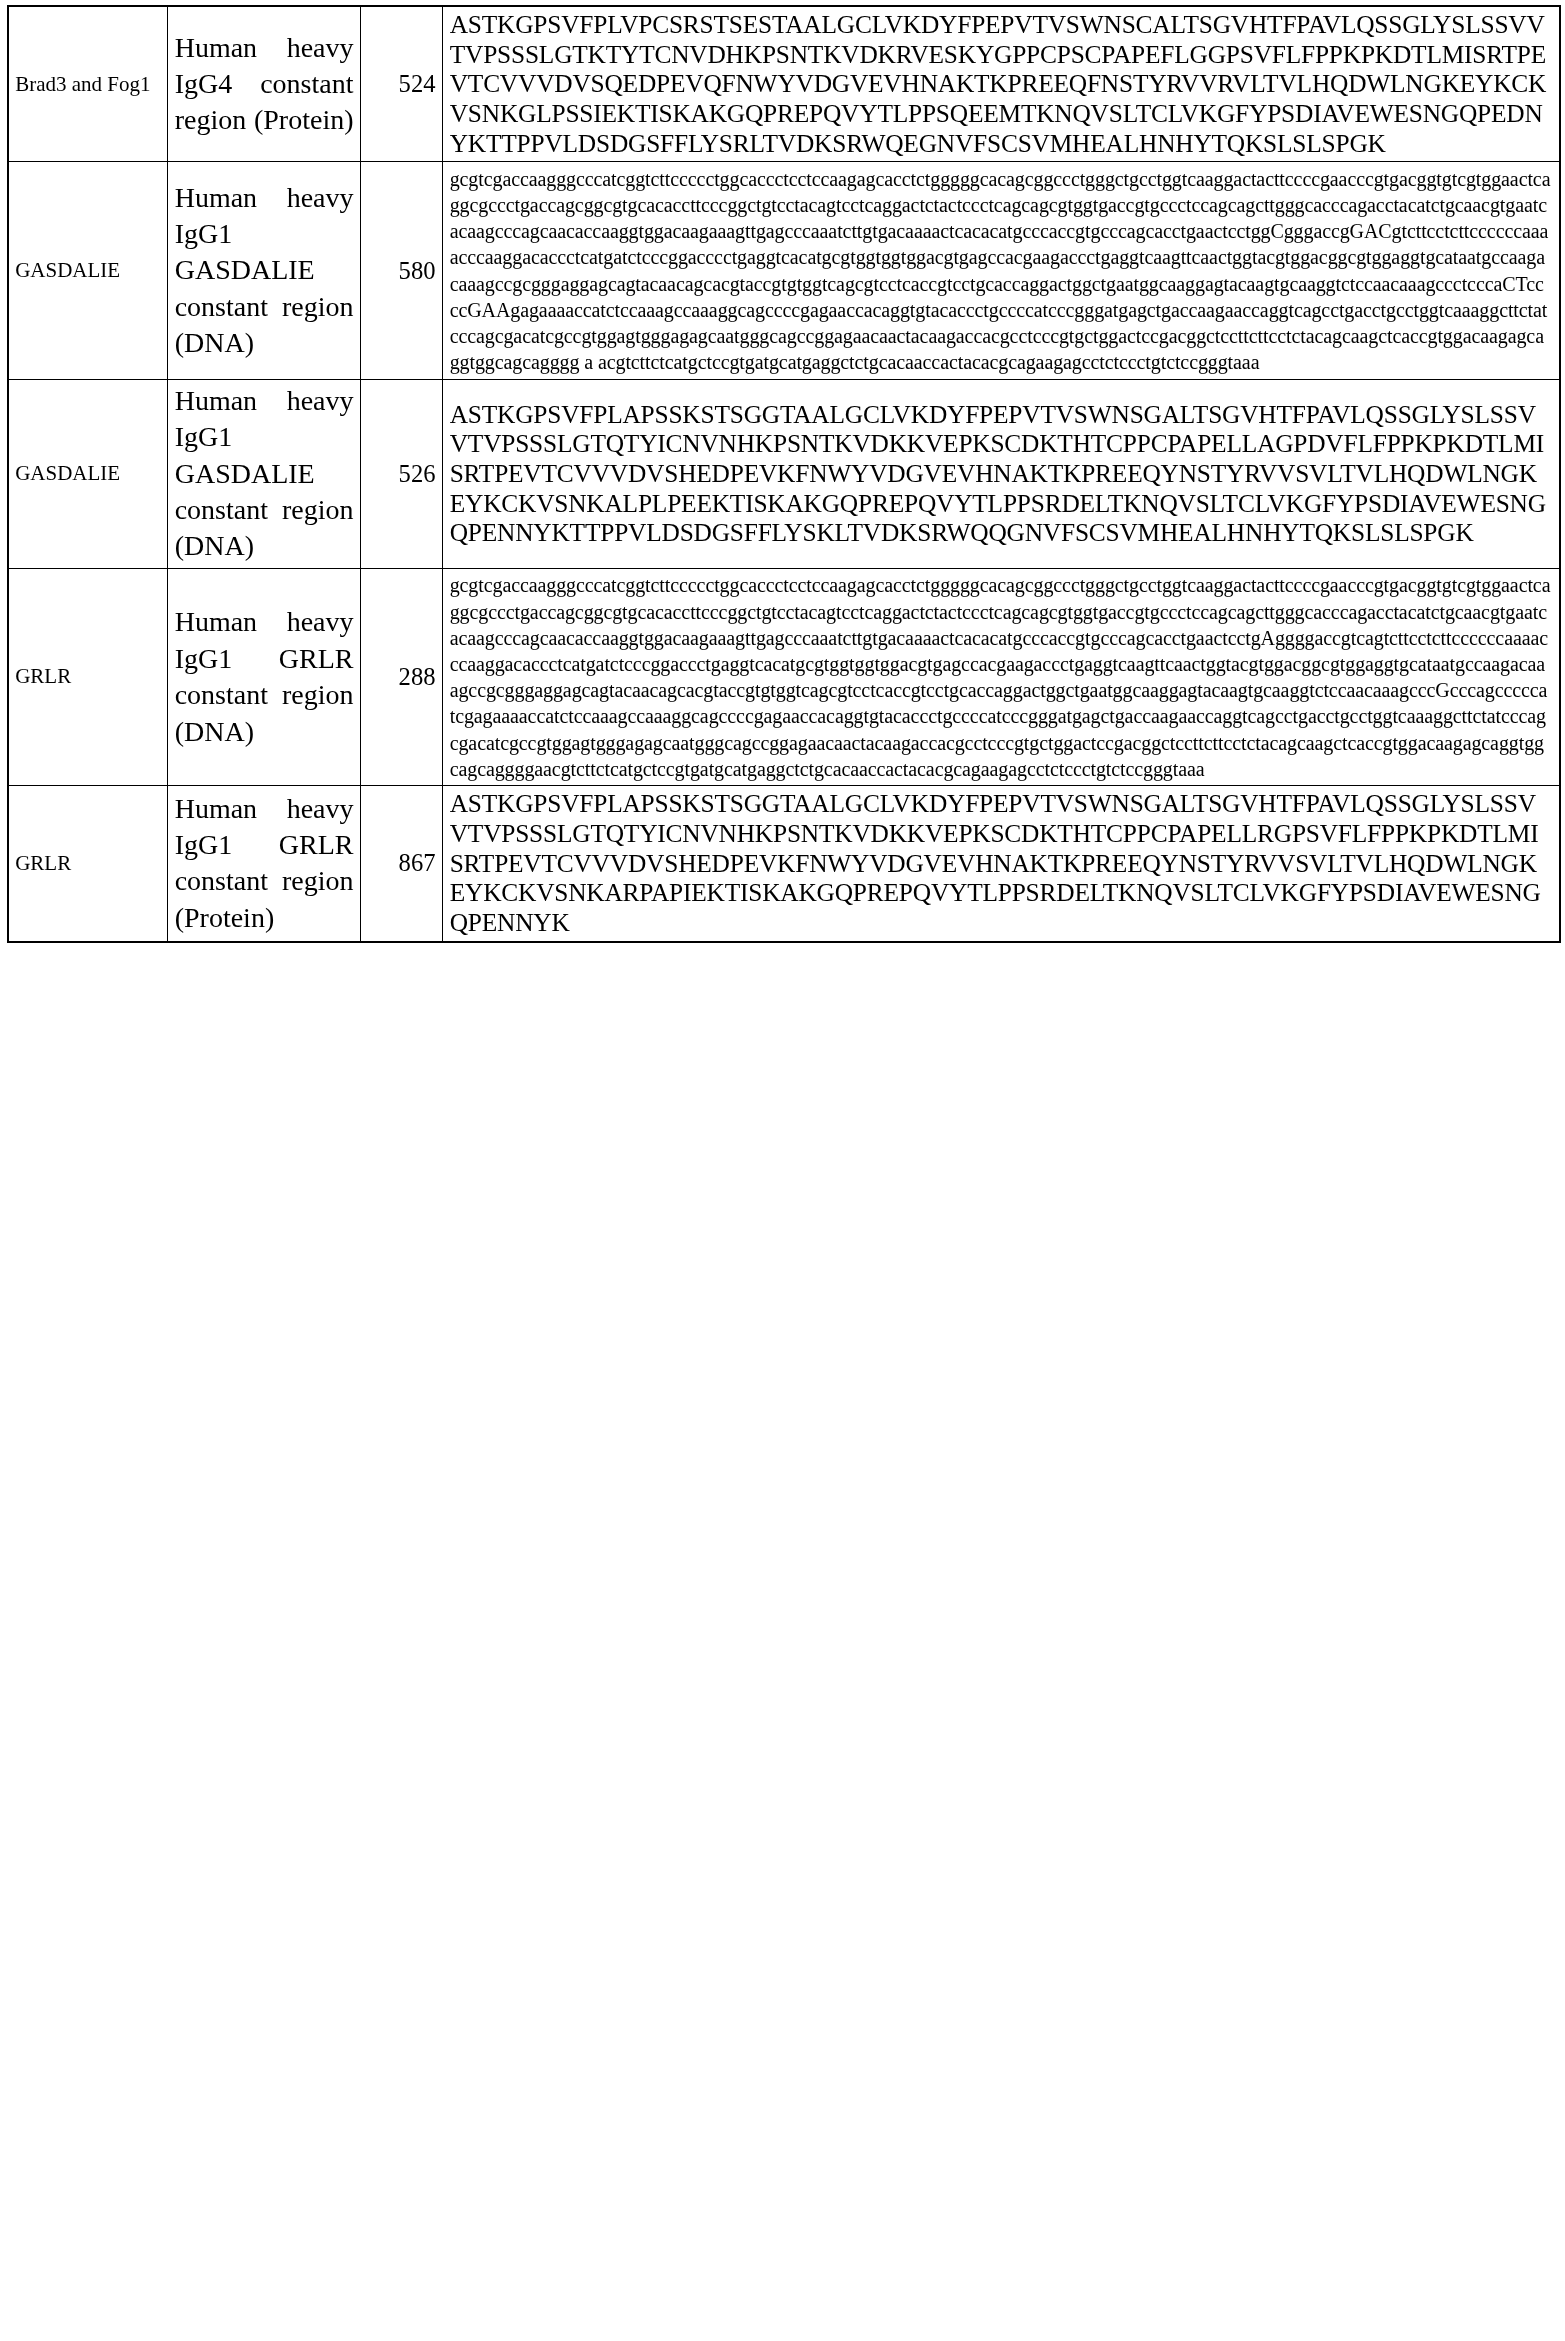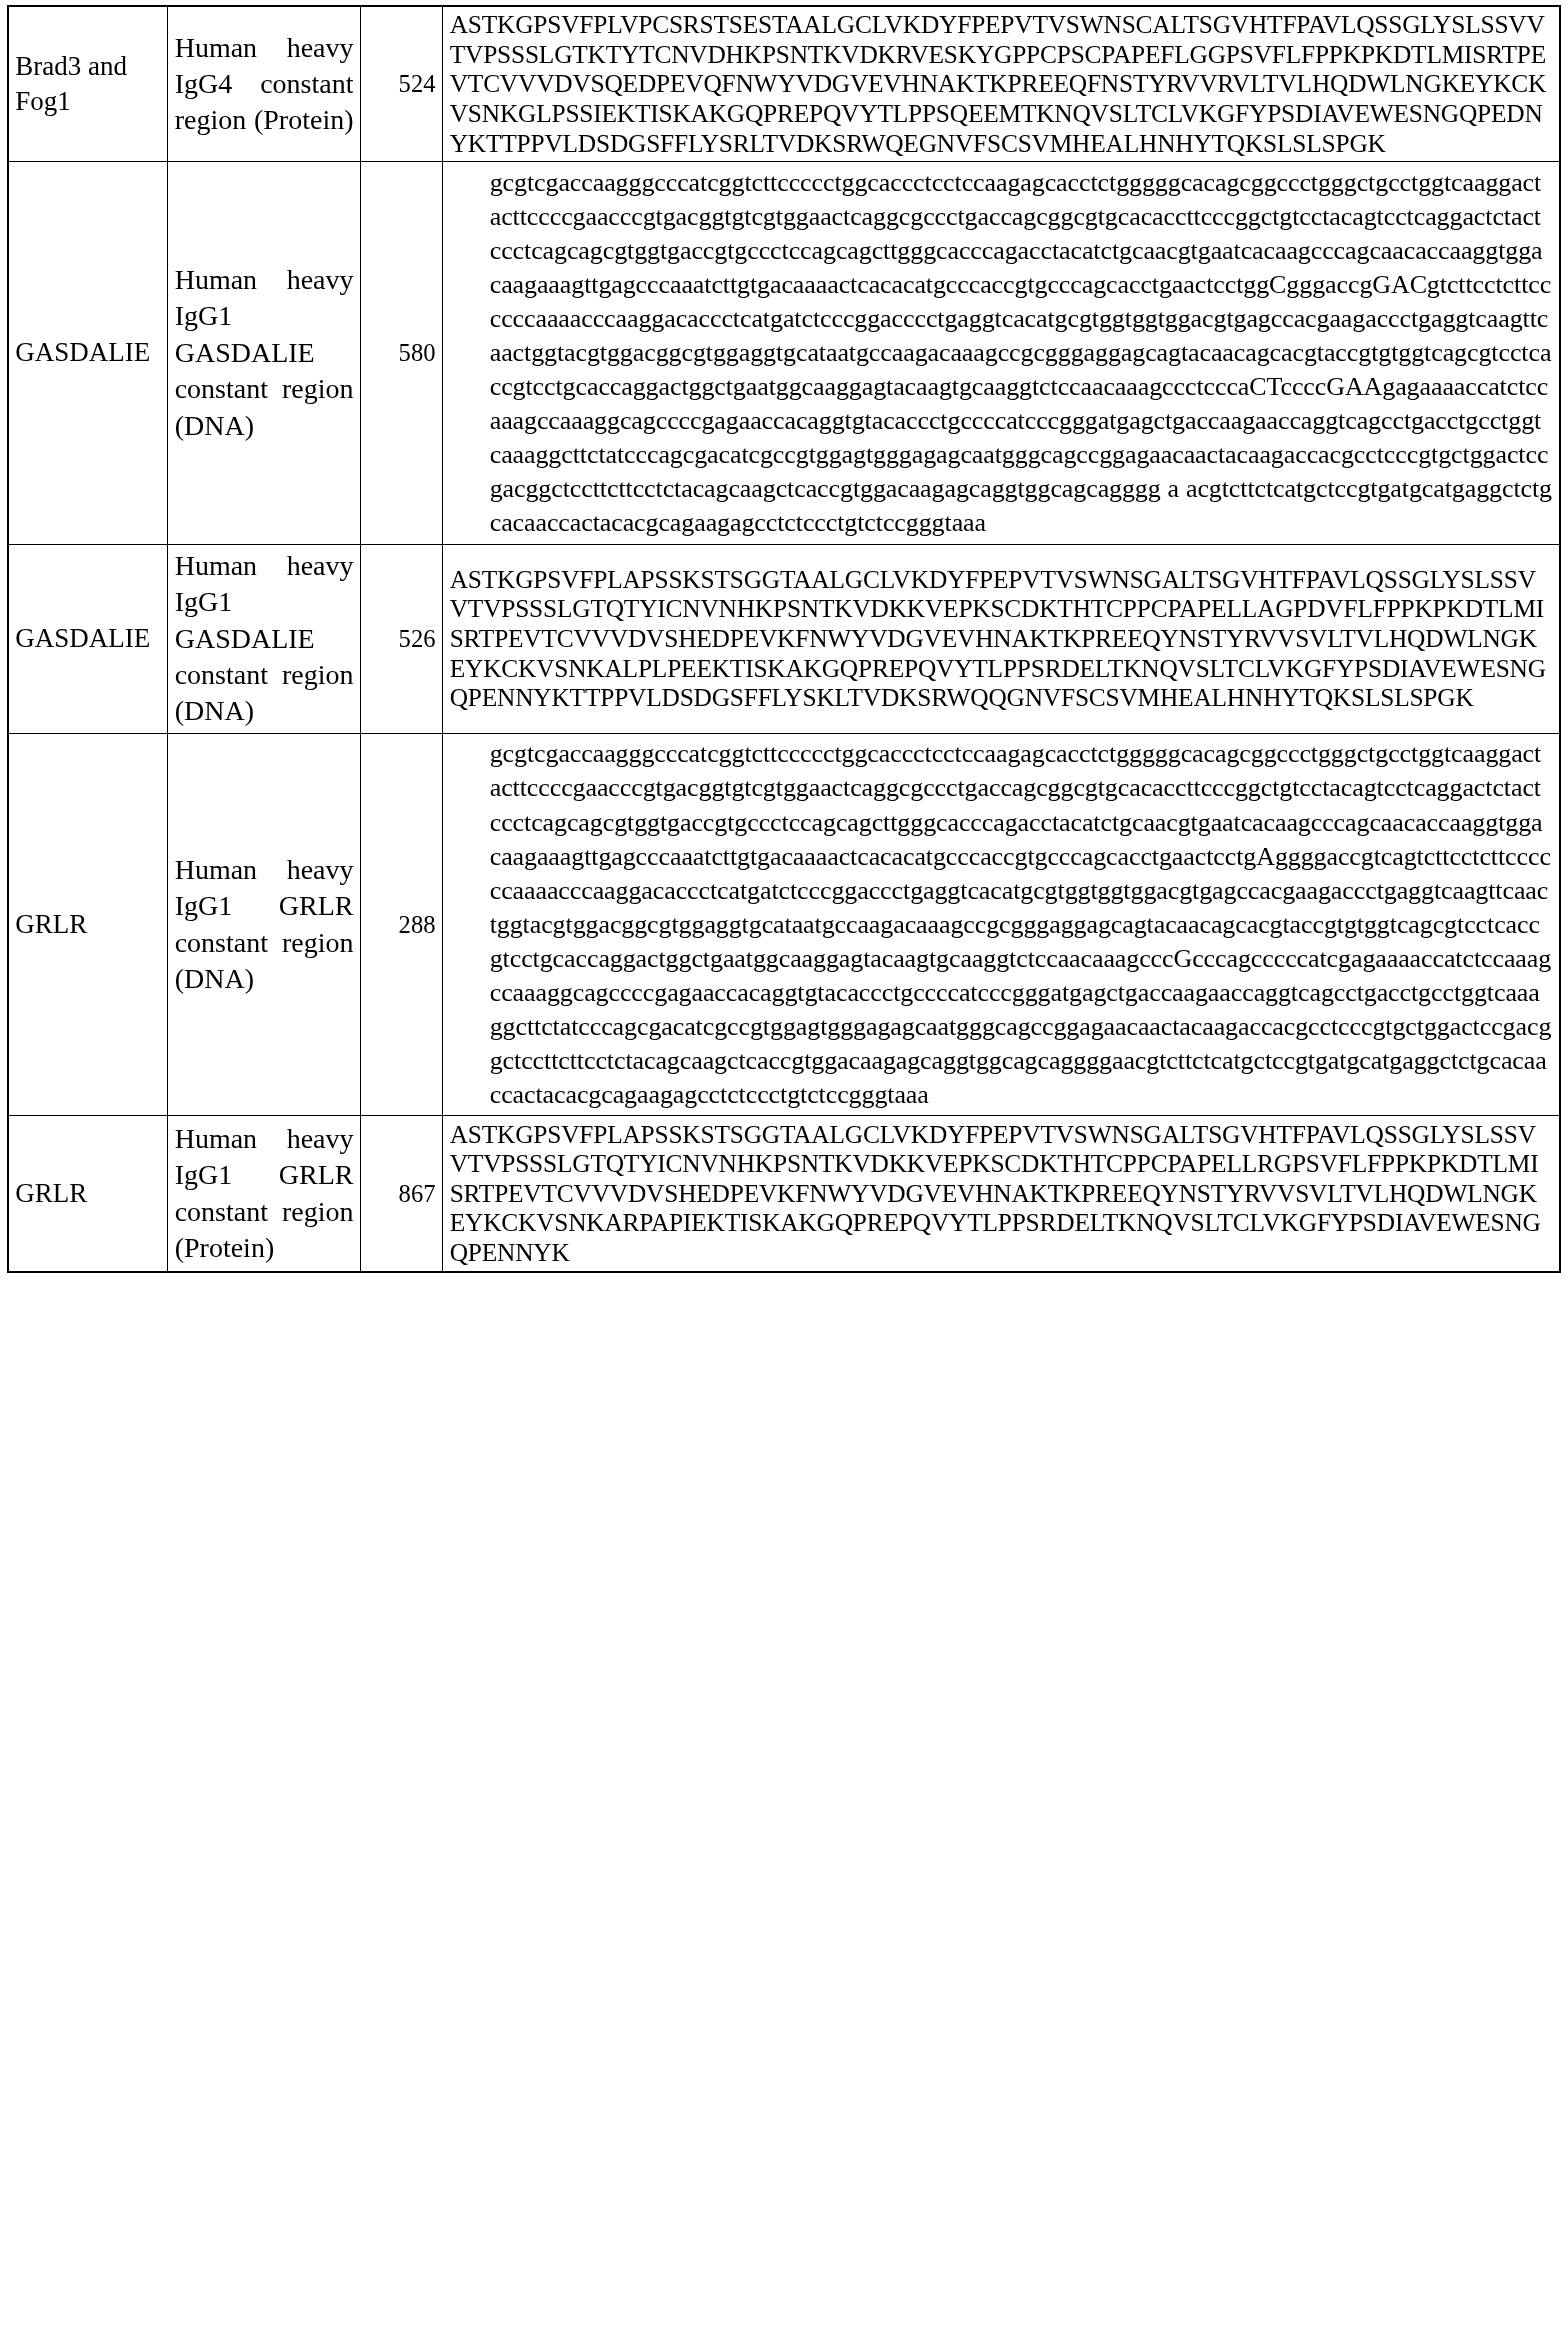--- a/index.html
+++ b/index.html
@@ -29,21 +29,21 @@
     vertical-align: middle;
     padding: 3.3px 6.6px;
     box-sizing: border-box;
   }
   col.c-name  { width: 160px; }
   col.c-desc  { width: 193px; }
   col.c-num   { width: 82px; }
   col.c-seq   { width: 1117px; }
 
   .cell-name {
-    font-size: 27px;
+    font-size: 21px;
     line-height: 1.30;
     text-align: left;
     padding-left: 18px;
     margin-left: 36px;
   }
   .cell-desc {
     font-size: 28px;
     line-height: 1.30;
     text-align: justify;
     text-align-last: justify;
@@ -66,29 +66,28 @@
     font-size: 25.4px;
     line-height: 1.165;
     letter-spacing: -0.2px;
     word-break: break-all;
     overflow-wrap: anywhere;
     text-align: justify;
     text-align-last: left;
     hyphens: none;
   }
   .seq-dna {
-    font-size: 26px;
+    font-size: 20px;
     line-height: 1.31;
     letter-spacing: -0.1px;
     word-break: break-all;
     overflow-wrap: anywhere;
     text-align: justify;
     text-align-last: left;
     hyphens: none;
-    margin-left: 40px;
   }
   .cell-seq.protein-cell { padding-right: 9px; }
 </style>
 </head>
 <body>
 
 <div class="page">
   <table class="seq-table">
     <colgroup>
       <col class="c-name">

